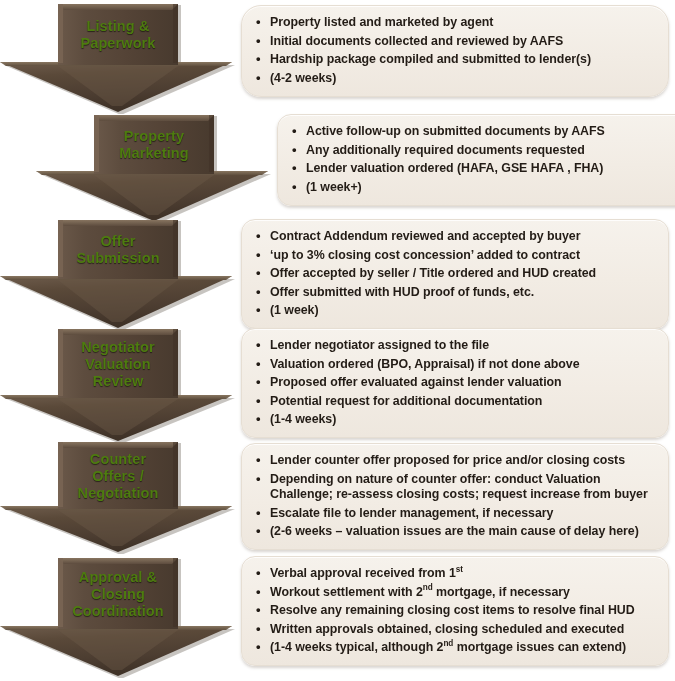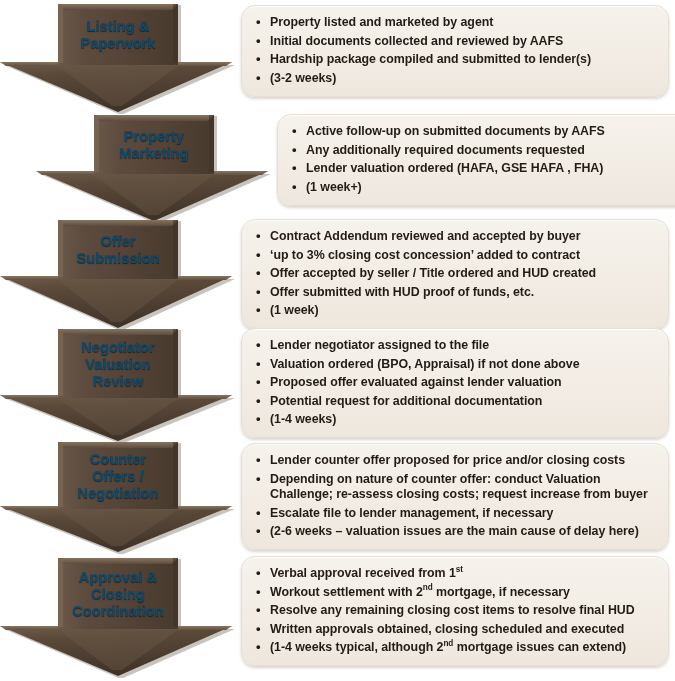--- a/index.html
+++ b/index.html
@@ -39,21 +39,21 @@
     position: absolute;
     left: 0;
     top: 0;
     display: block;
   }
   .arrow-label {
     position: absolute;
     left: 58px;
     width: 120px;
     text-align: center;
-    color: #0c4a6e;
+    color: #4d7c0f;
     font-weight: bold;
     font-size: 14.5px;
     line-height: 17px;
     letter-spacing: 0.1px;
     text-shadow: 0 1px 1px rgba(0,0,0,0.55);
     z-index: 4;
     pointer-events: none;
   }
 
   
@@ -116,26 +116,26 @@
           <rect x="58" y="2" width="120" height="61" fill="url(#stemGrad)"></rect>
           <path d="M58,2 L178,2 L172,8 L64,8 Z" fill="url(#topBevel)"></path>
           <rect x="58" y="2" width="5" height="59" fill="#7a6755" opacity="0.8"></rect>
           <rect x="173" y="2" width="5" height="59" fill="#3f3227" opacity="0.55"></rect>
         </svg>
         <div class="arrow-label" style="top: 16px;">
           <div>Listing &amp;</div>
           <div>Paperwork</div>
         </div>
       </div>
-      <div class="panel" style="top: 3px; min-height: 92px;">
+      <div class="panel" style="top: 3px; min-height: 92px; border-radius: 20px;">
         <ul>
           <li><span>Property listed and marketed by agent</span></li>
           <li><span>Initial documents collected and reviewed by AAFS</span></li>
           <li><span>Hardship package compiled and submitted to lender(s)</span></li>
-          <li><span>(3-2 weeks)</span></li>
+          <li><span>(4-2 weeks)</span></li>
         </ul>
       </div>
     </div>
     <div class="stage" style="top: 113px; height: 110px; margin-left: 36px;">
       <div class="arrow" style="height: 110px;">
         <svg class="arrow-svg" width="236" height="110" viewBox="0 0 236 110">
           <path d="M61,3 L181,3 L181,61
         L235,61 L121,111 L4,61
         L61,61 Z" fill="rgba(70,58,46,0.30)"></path>
           <path d="M0,58 L232,58 L118,108 Z" fill="url(#wingGrad)"></path>

